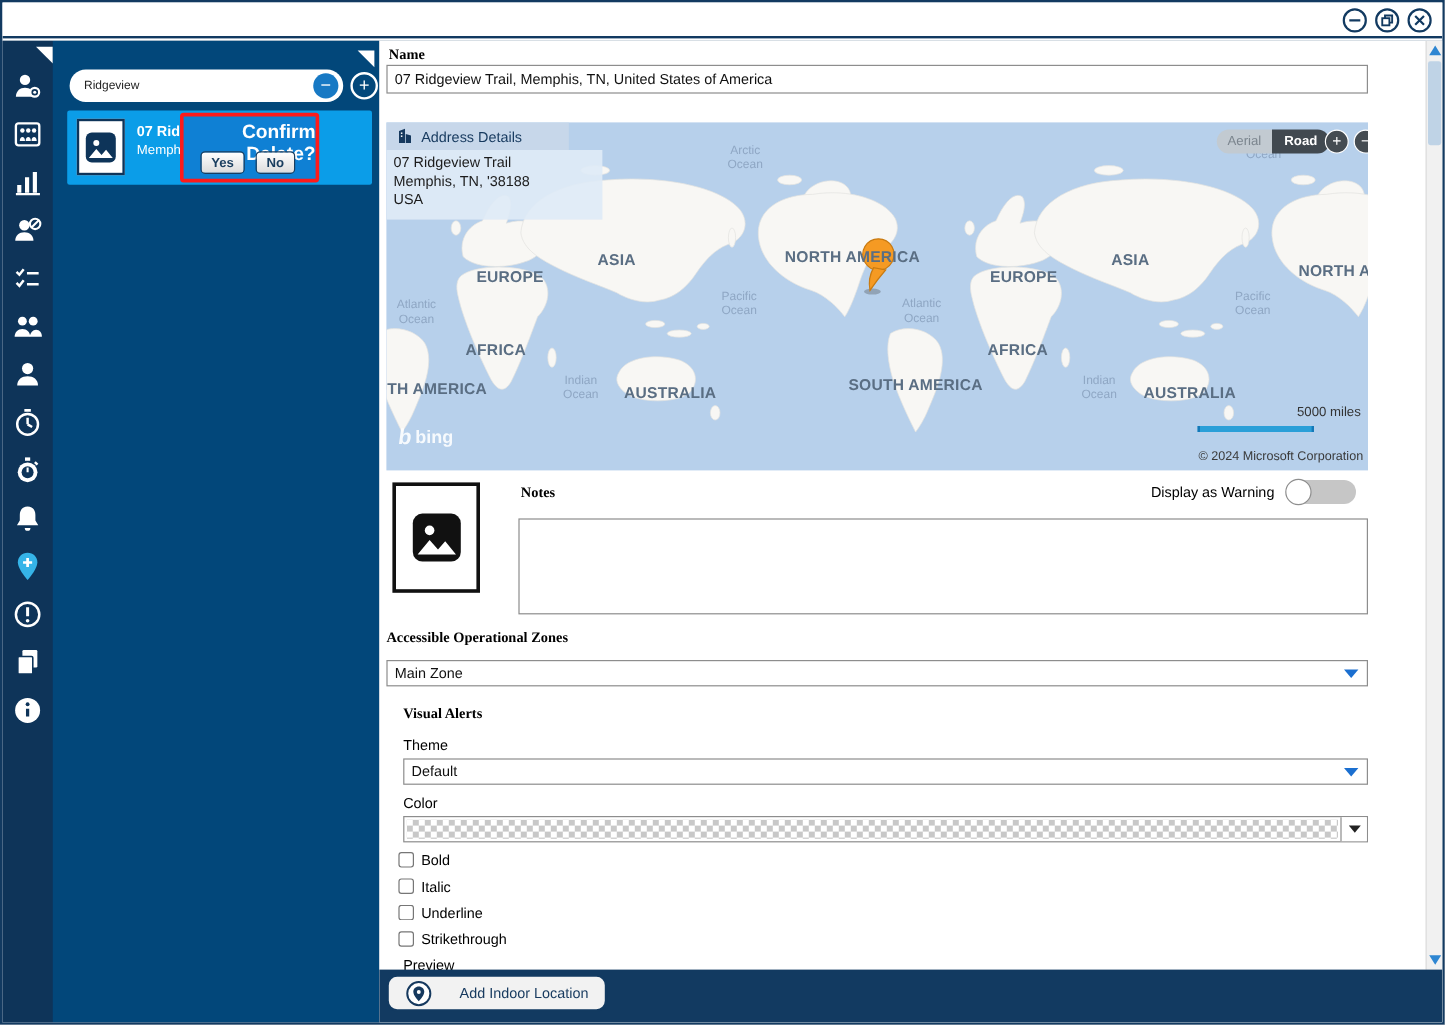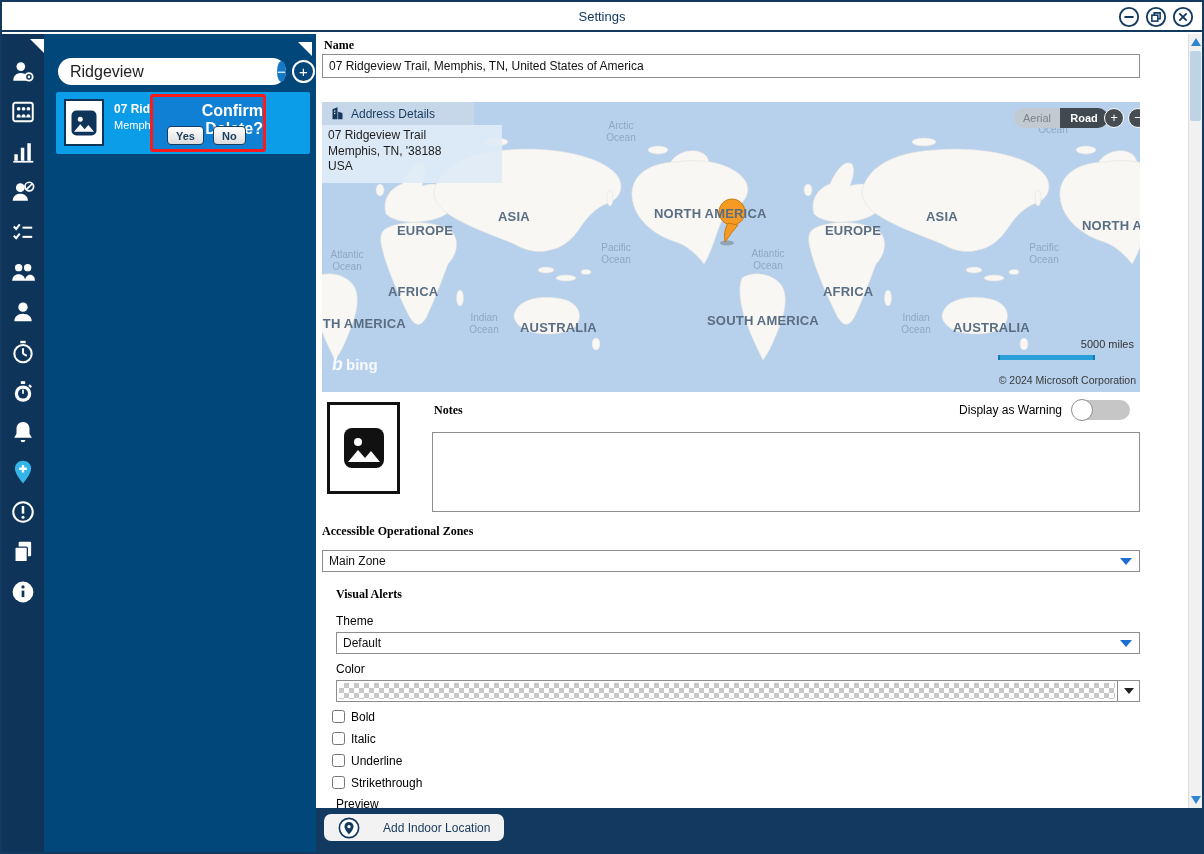--- a/index.html
+++ b/index.html
@@ -16,21 +16,21 @@
   .win-btn{width:22px;height:22px;cursor:pointer;background:none;border:none;padding:0;}
   
   .appbody{position:absolute;left:0;top:32px;width:1200px;height:818px;background:var(--navy);}
   
   .sidebar{position:absolute;left:0;top:0;width:42px;height:818px;background:#0e3459;display:flex;flex-direction:column;align-items:center;padding-top:24px;gap:12px;}
   .side-item{width:28px;height:28px;display:flex;align-items:center;justify-content:center;cursor:pointer;}
   .fold{position:absolute;width:0;height:0;border-top:14px solid #fff;border-left:14px solid transparent;}
   
   .list-panel{position:absolute;left:42px;top:0;width:272px;height:818px;background:var(--panel);}
   .search-pill{position:absolute;left:14px;top:24px;width:228px;height:27px;background:#fff;border-radius:14px;display:flex;align-items:center;padding:0 4px 0 12px;}
-  .search-input{flex:1;border:none;outline:none;font-size:16px;color:#222;background:transparent;}
+  .search-input{flex:1;border:none;outline:none;font-size:10px;color:#222;background:transparent;}
   .minus-btn{width:21px;height:21px;border-radius:50%;background:#1779c4;color:#fff;border:none;font-size:15px;line-height:19px;text-align:center;cursor:pointer;}
   .plus-btn{position:absolute;left:248px;top:26px;width:23px;height:23px;border-radius:50%;background:var(--panel);border:2px solid #fff;color:#fff;font-size:15px;line-height:18px;text-align:center;cursor:pointer;}
   .list-item{position:absolute;left:12px;top:58px;width:254px;height:62px;background:var(--accent);border-radius:2px;cursor:pointer;}
   .thumb{position:absolute;left:8px;top:7px;width:40px;height:47px;background:#fff;border:2px solid #0e3459;display:flex;align-items:center;justify-content:center;}
   .item-title{position:absolute;left:58px;top:10px;font-size:12px;font-weight:bold;color:#fff;white-space:nowrap;}
   .item-sub{position:absolute;left:58px;top:27px;font-size:11px;color:#fff;white-space:nowrap;}
   .confirm-popup{position:absolute;left:106px;top:60px;width:116px;height:58px;background:var(--popup);border:3px solid #ff1a1a;border-radius:3px;z-index:5;}
   .confirm-title{position:absolute;left:0;right:0;top:5px;text-align:right;font-size:16px;font-weight:bold;color:#fff;}
   .confirm-btn{position:absolute;top:29px;height:19px;background:linear-gradient(#ffffff,#dcdcdc);border:1.5px solid #1a3e5f;border-radius:4px;font-size:11px;font-weight:bold;color:#1a3e5f;cursor:pointer;padding:0 8px;}
   .btn-yes{left:14px;}
@@ -82,21 +82,20 @@
   .sb-up{top:4px;border-left:5px solid transparent;border-right:5px solid transparent;border-bottom:8px solid var(--scrollblue);}
   .sb-down{bottom:4px;border-left:5px solid transparent;border-right:5px solid transparent;border-top:8px solid var(--scrollblue);}
   .sb-thumb{position:absolute;left:1px;top:17px;width:11px;height:70px;background:#bfd3e6;border-radius:2px;cursor:pointer;}
 </style>
 </head>
 <body>
 
 <div class="window">
 
   <div class="titlebar">
-    <div class="title">Settings</div>
     <div class="win-controls">
       <button class="win-btn" title="">
         <svg viewBox="0 0 24 24" width="22" height="22">
             <circle cx="12" cy="12" r="10" fill="#fff" stroke="#123a61" stroke-width="2"></circle>
             <path d="M7 12h10" stroke="#123a61" stroke-width="2.2"></path>
           </svg>
       </button>
       <button class="win-btn">
         <svg viewBox="0 0 24 24" width="22" height="22">
             <circle cx="12" cy="12" r="10" fill="#fff" stroke="#123a61" stroke-width="2"></circle>

